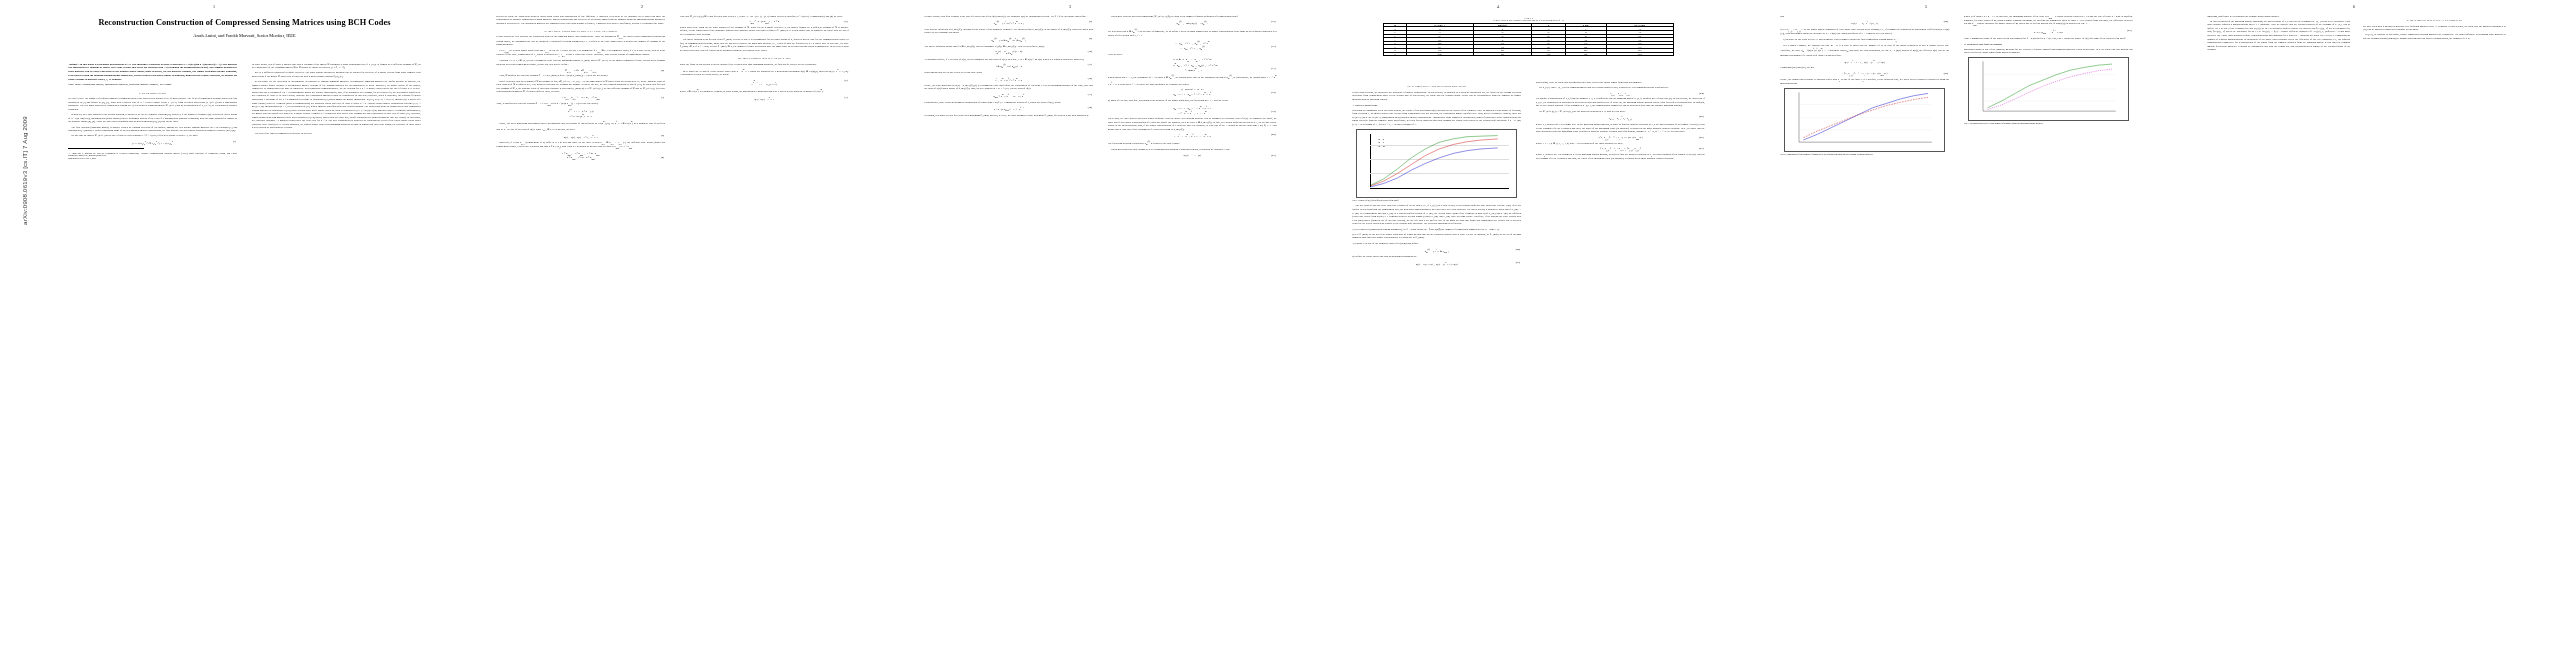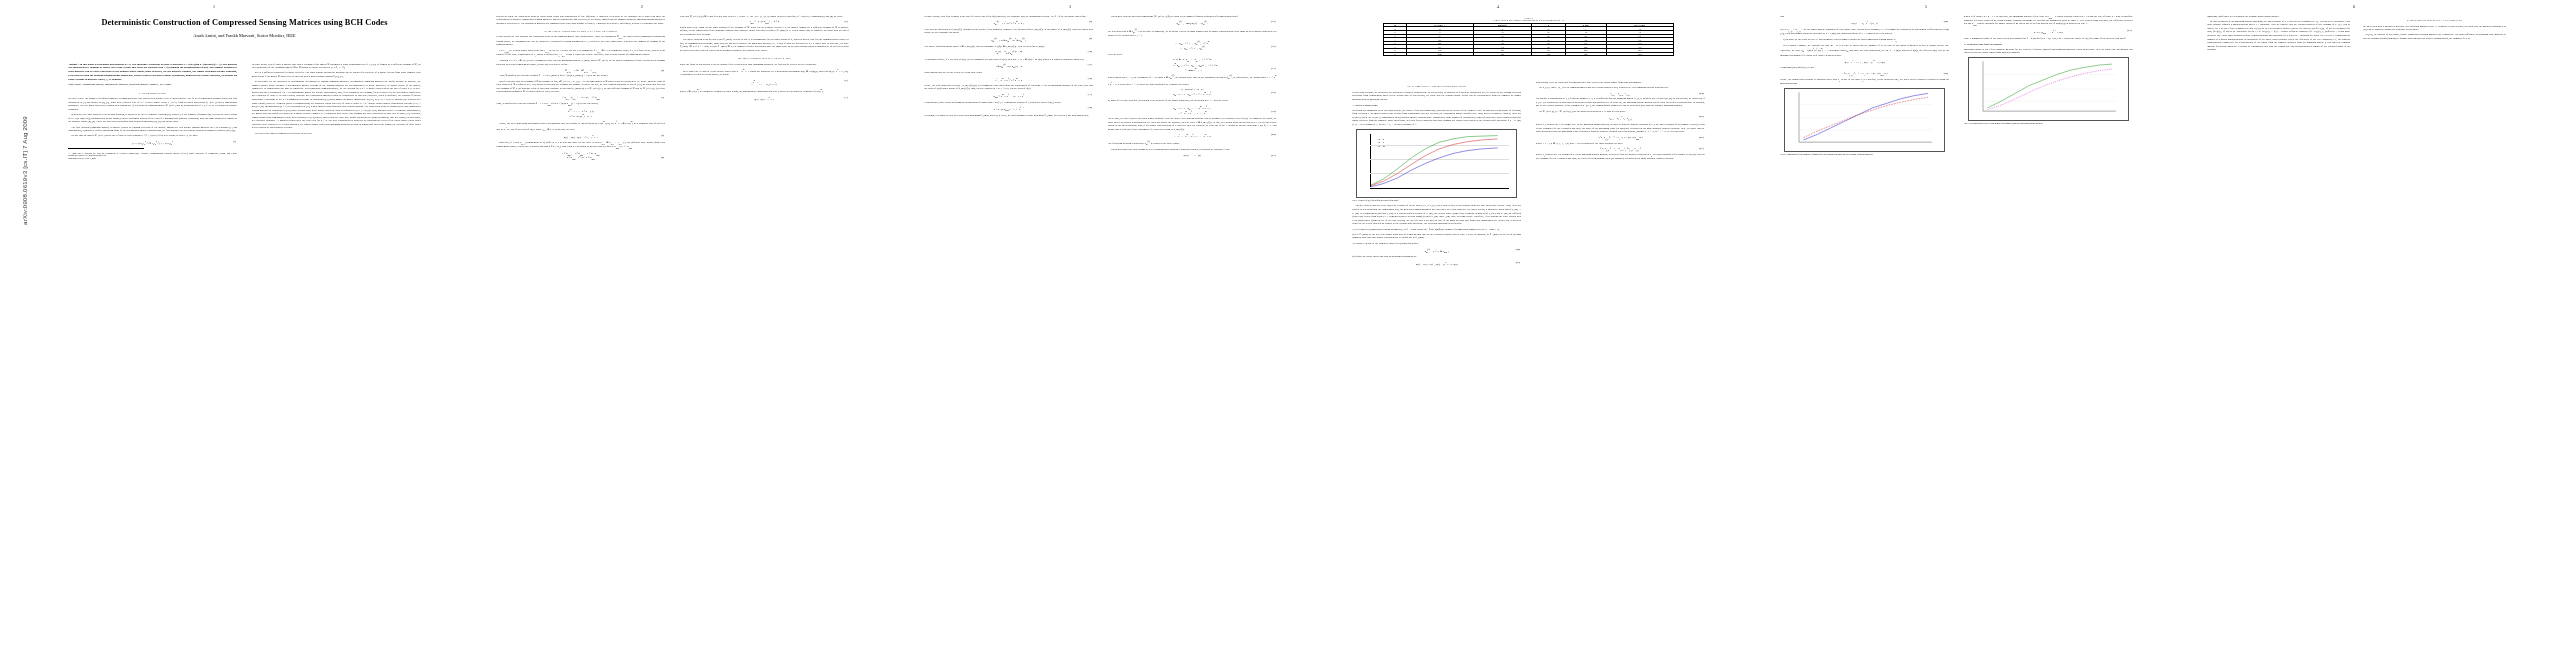--- a/index.html
+++ b/index.html
@@ -231,21 +231,21 @@
     <span class="pagenum" style="left:631px">2</span>
     <span class="pagenum" style="left:1059px">3</span>
     <span class="pagenum" style="left:1487px">4</span>
     <span class="pagenum" style="left:1915px">5</span>
     <span class="pagenum" style="left:2343px">6</span>
   </div>
 
   <div class="sheet" style="left:61px; width:367px;">
     <div class="sheet-inner">
       <div style="position:absolute; left:2%; top:0; width:96%;">
-        <div class="title">Deterministic Construction of Compressed Sensing Matrices using BCH Codes</div>
+        <div class="title">Reconstruction Construction of Compressed Sensing Matrices using BCH Codes</div>
         <div class="authors">Arash Amini, and Farokh Marvasti, Senior Member, IEEE</div>
       </div>
       <div class="col left" style="top:48px; height:595px;">
         <p class="abs">
           <span class="abs-lead">Abstract—</span><span>In this paper we introduce deterministic  n × N RIP fulfilling  ±1 matrices of order k such that N = O(n^{(log k / (log log k)) / ...}). The matrices are constructed by columns of binary BCH code vectors that zeros are replaced with −1 (excluding the normalization factor). The samples obtained by these matrices can be easily converted to the original sparse signal; more precisely, for the noiseless samples, the simple Matching Pursuit technique, even with less than the common computational complexity, exactly recovers the sparse signal. In addition, using Devore's binary matrices, we expand the binary scheme to matrices with 0, 1, ±j elements.</span>
         </p>
         <p class="kw">
           <span>Index Terms—</span><span>Compressed Sensing, Deterministic Matrices, Restricted Isometry Property , BCH codes.</span>
         </p>
         <h2 class="sec">I. INTRODUCTION</h2>

